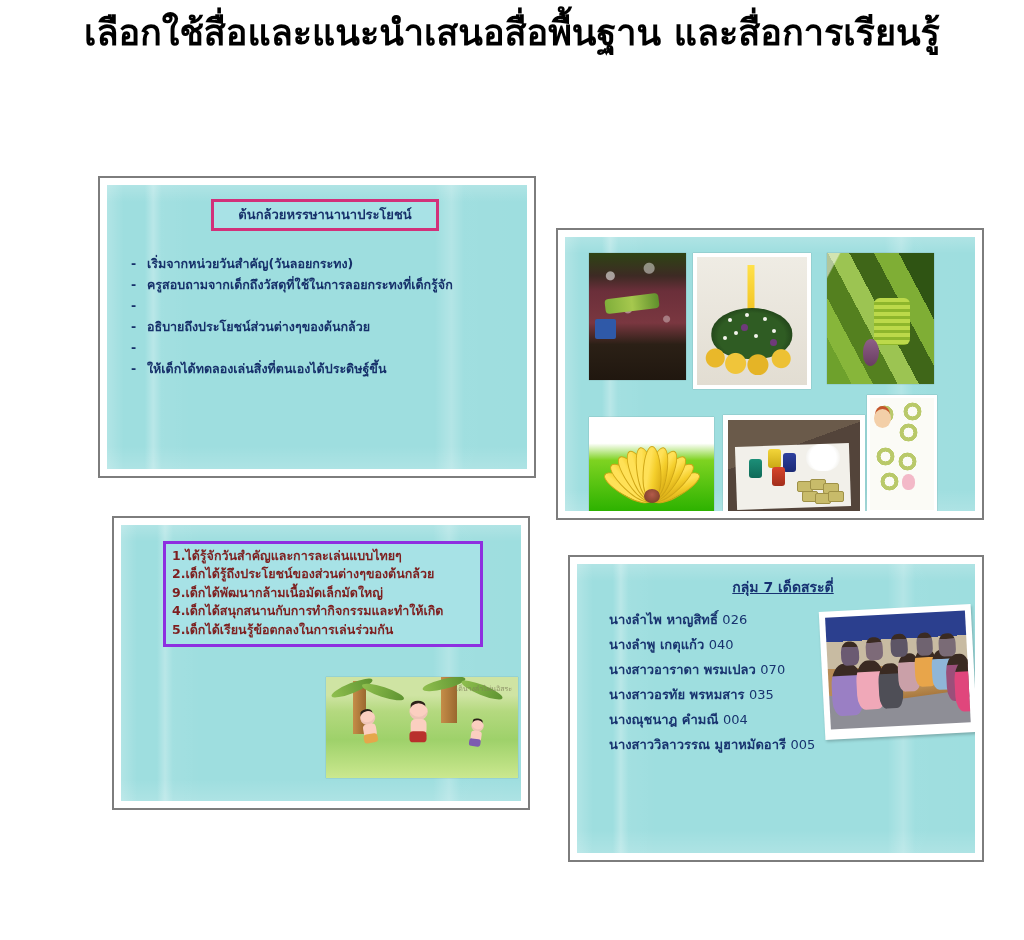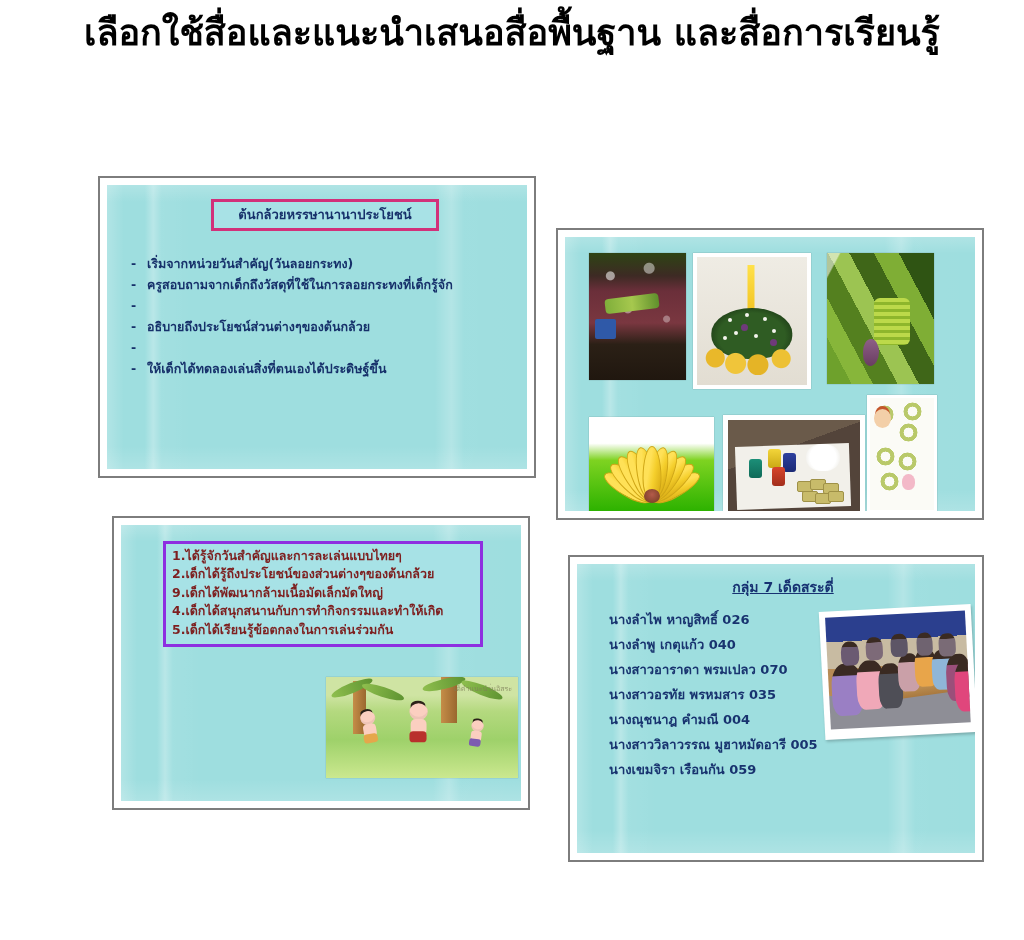--- a/index.html
+++ b/index.html
@@ -295,21 +295,21 @@
   }
   #group-names {
     position: absolute;
     left: 32px; top: 44px;
     font-size: 13px;
     font-weight: bold;
     color: #18336f;
     line-height: 1.92;
   }
   #group-names .nm { white-space: nowrap; }
-  #group-names .nm .id { font-weight: bold; text-align: right; }
+  #group-names .nm .id { font-weight: normal; text-align: right; }
 
   #group-photo {
     position: absolute;
     left: 245px; top: 44px;
     width: 152px; height: 128px;
     background: #ffffff;
     padding: 6px 6px 10px 6px;
     box-sizing: border-box;
     transform: rotate(-3deg);
     box-shadow: 1px 2px 3px rgba(0,0,0,.22);
@@ -478,21 +478,21 @@
         <div class="body"></div>
         <div class="pants" style="background:#b9302c"></div>
       </div>
       <div class="kid" style="left:74%;top:40%;transform:scale(.82) rotate(8deg)">
         <div class="hair"></div>
           <div class="head"></div>
         <div class="body"></div>
         <div class="pants" style="background:#7d5bb0"></div>
       </div>
 
-      <div class="watermark">เด็คำแนะนำ่นอิสระ</div>
+      <div class="watermark">เด็นางลำไพ่นอิสระ</div>
     </div>
 
   </div>
 </div>
 
 <div class="slide" id="slide-group">
   <div class="slide-inner">
 
     <div id="group-heading">กลุ่ม 7 เด็ดสระตี่</div>
 
@@ -513,24 +513,20 @@
         <span>นางสาวอรทัย  พรหมสาร</span>
         <span class="id">035</span>
       </div>
       <div class="nm">
         <span>นางณุชนาฎ  คำมณี</span>
         <span class="id">004</span>
       </div>
       <div class="nm">
         <span>นางสาววิลาวรรณ  มูฮาหมัดอารี</span>
         <span class="id">005</span>
-      </div>
-      <div class="nm">
-        <span>นางเขมจิรา  เรือนกัน</span>
-        <span class="id">059</span>
       </div>
     </div>
 
     <div id="group-photo">
       <div class="inner" id="group-photo-inner">
         <div class="tbl"></div>
       <div class="pp" style="left: 2%; top: 42%; width: 22%; height: 46%; background: linear-gradient(rgb(58, 42, 34) 0px, rgb(58, 42, 34) 22%, rgb(154, 127, 196) 24%, rgb(154, 127, 196) 100%);"></div>
           <div class="pp" style="left: 20%; top: 40%; width: 20%; height: 44%; background: linear-gradient(rgb(58, 42, 34) 0px, rgb(58, 42, 34) 22%, rgb(240, 168, 184) 24%, rgb(240, 168, 184) 100%);"></div>
           <div class="pp" style="left: 36%; top: 44%; width: 17%; height: 40%; background: linear-gradient(rgb(58, 42, 34) 0px, rgb(58, 42, 34) 22%, rgb(78, 78, 86) 24%, rgb(78, 78, 86) 100%);"></div>
           <div class="pp" style="left: 50%; top: 36%; width: 16%; height: 34%; background: linear-gradient(rgb(58, 42, 34) 0px, rgb(58, 42, 34) 22%, rgb(202, 160, 168) 24%, rgb(202, 160, 168) 100%);"></div>

